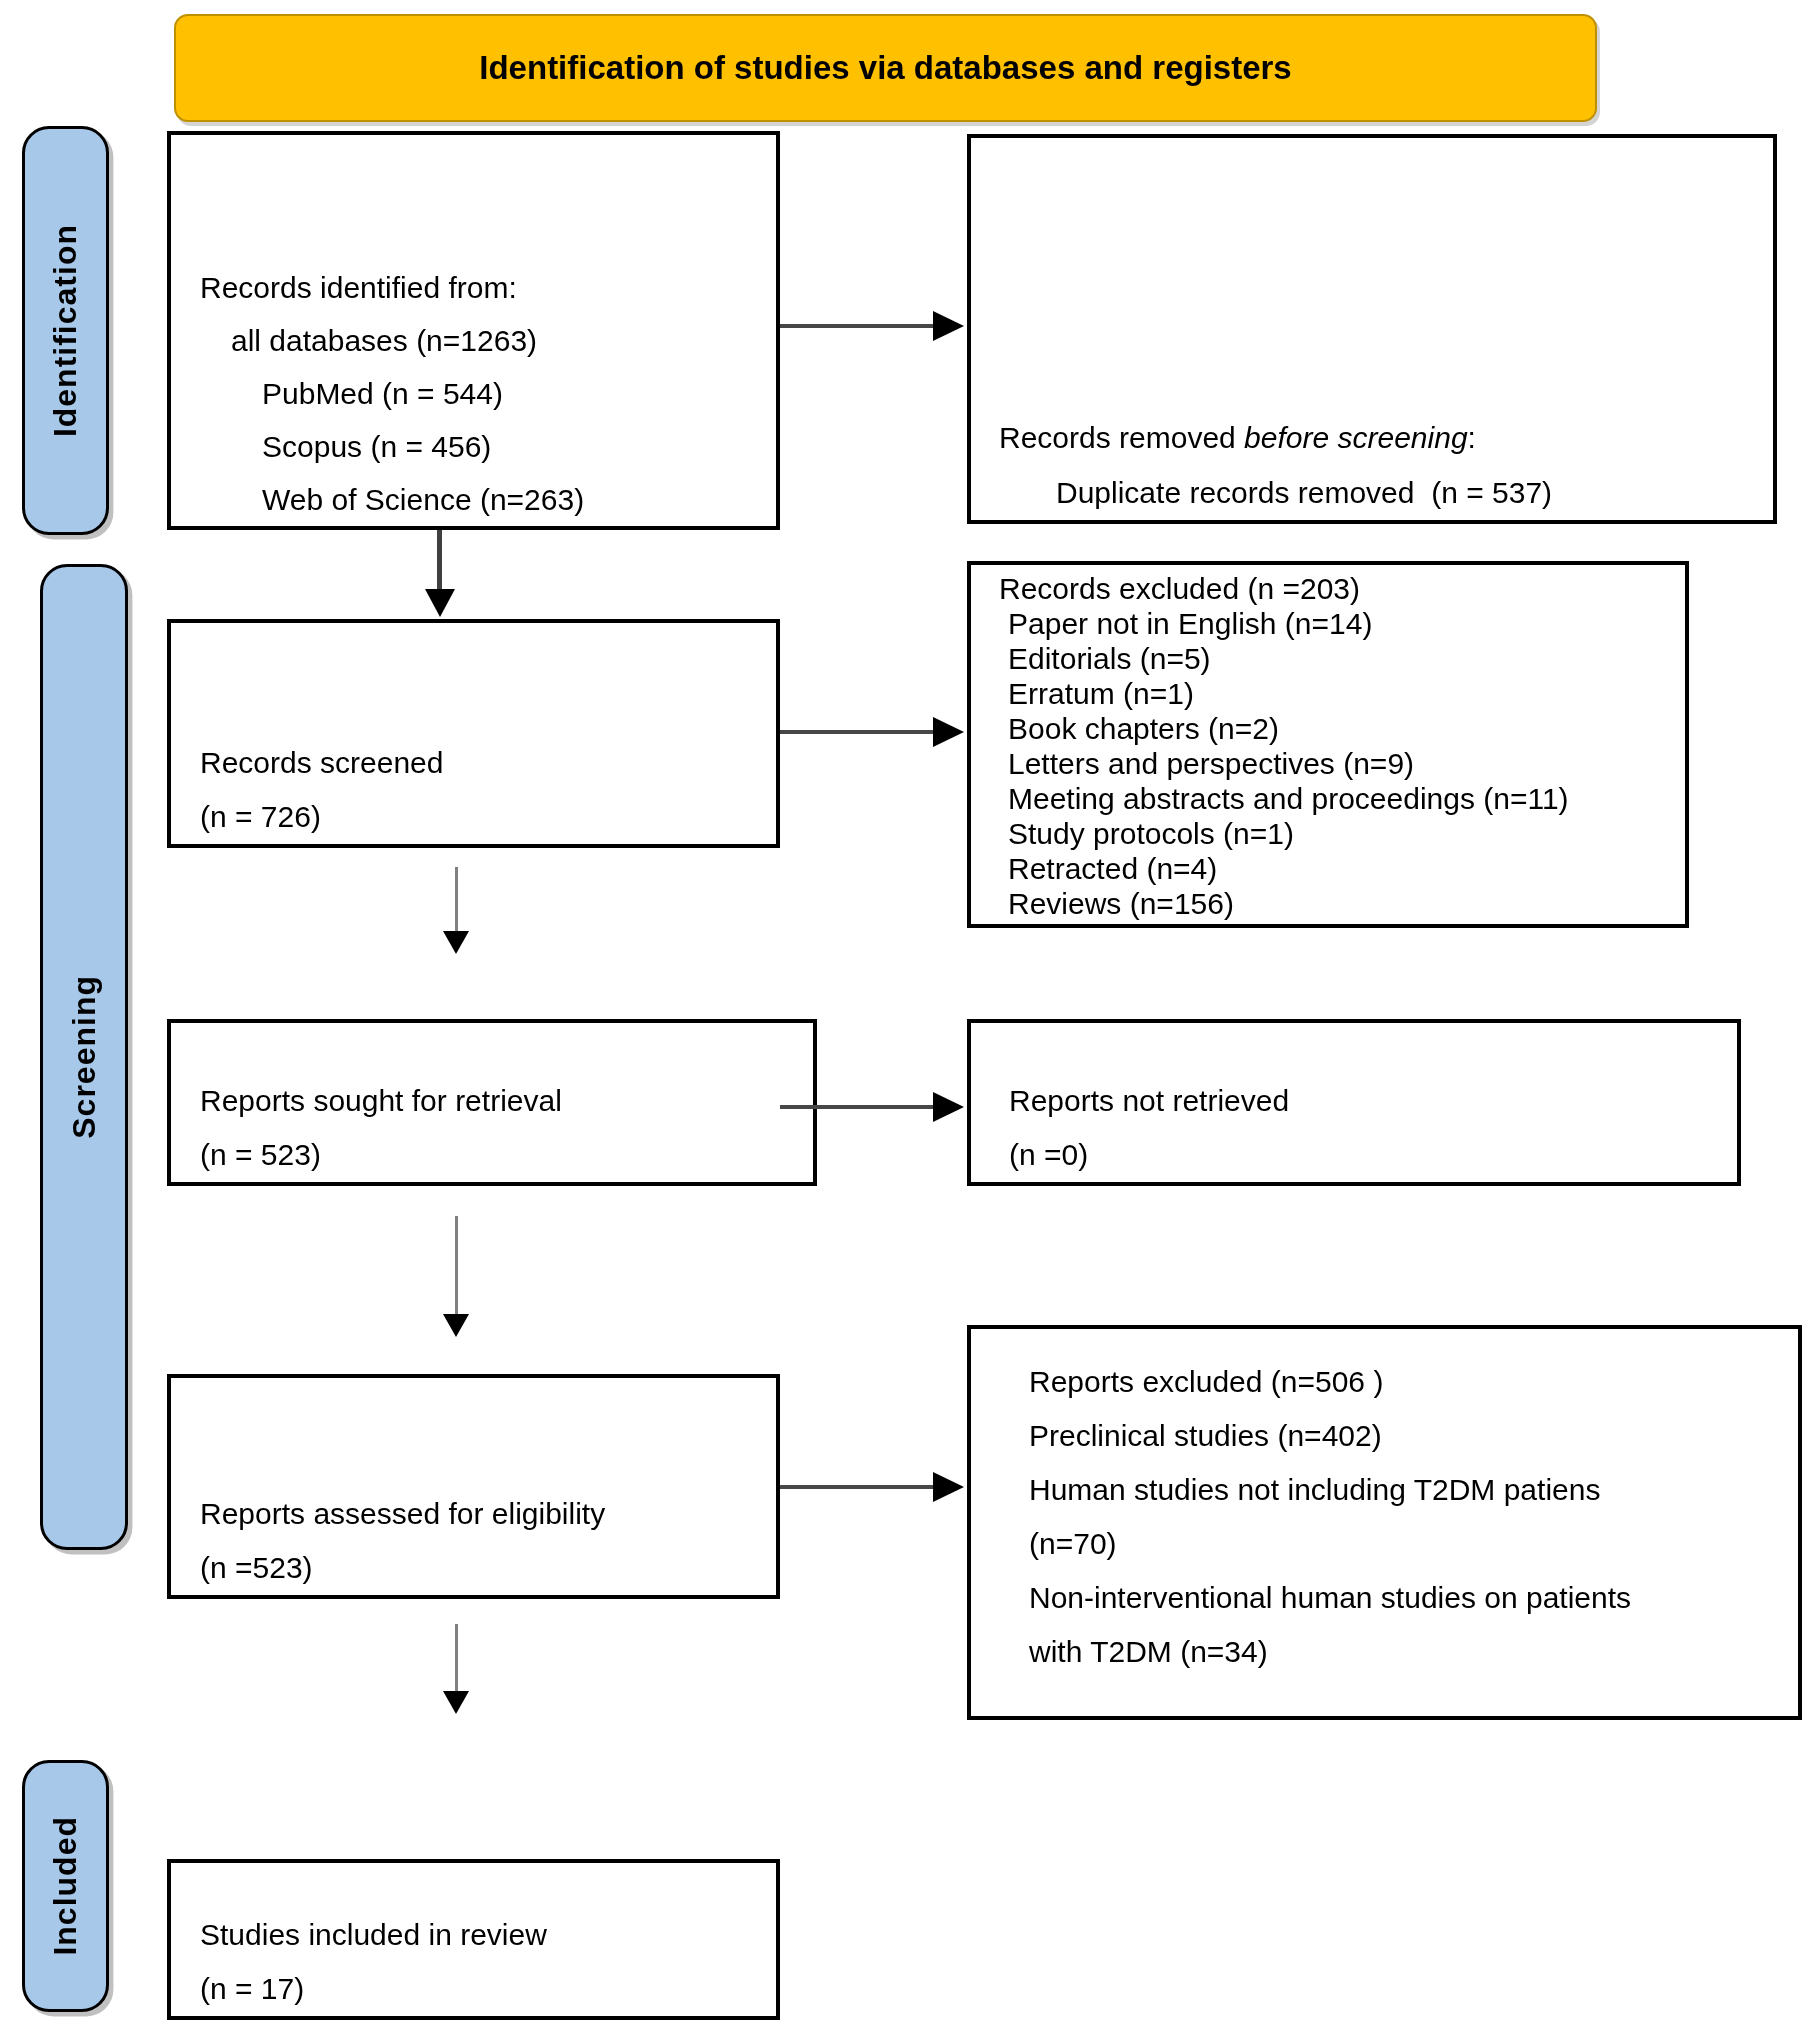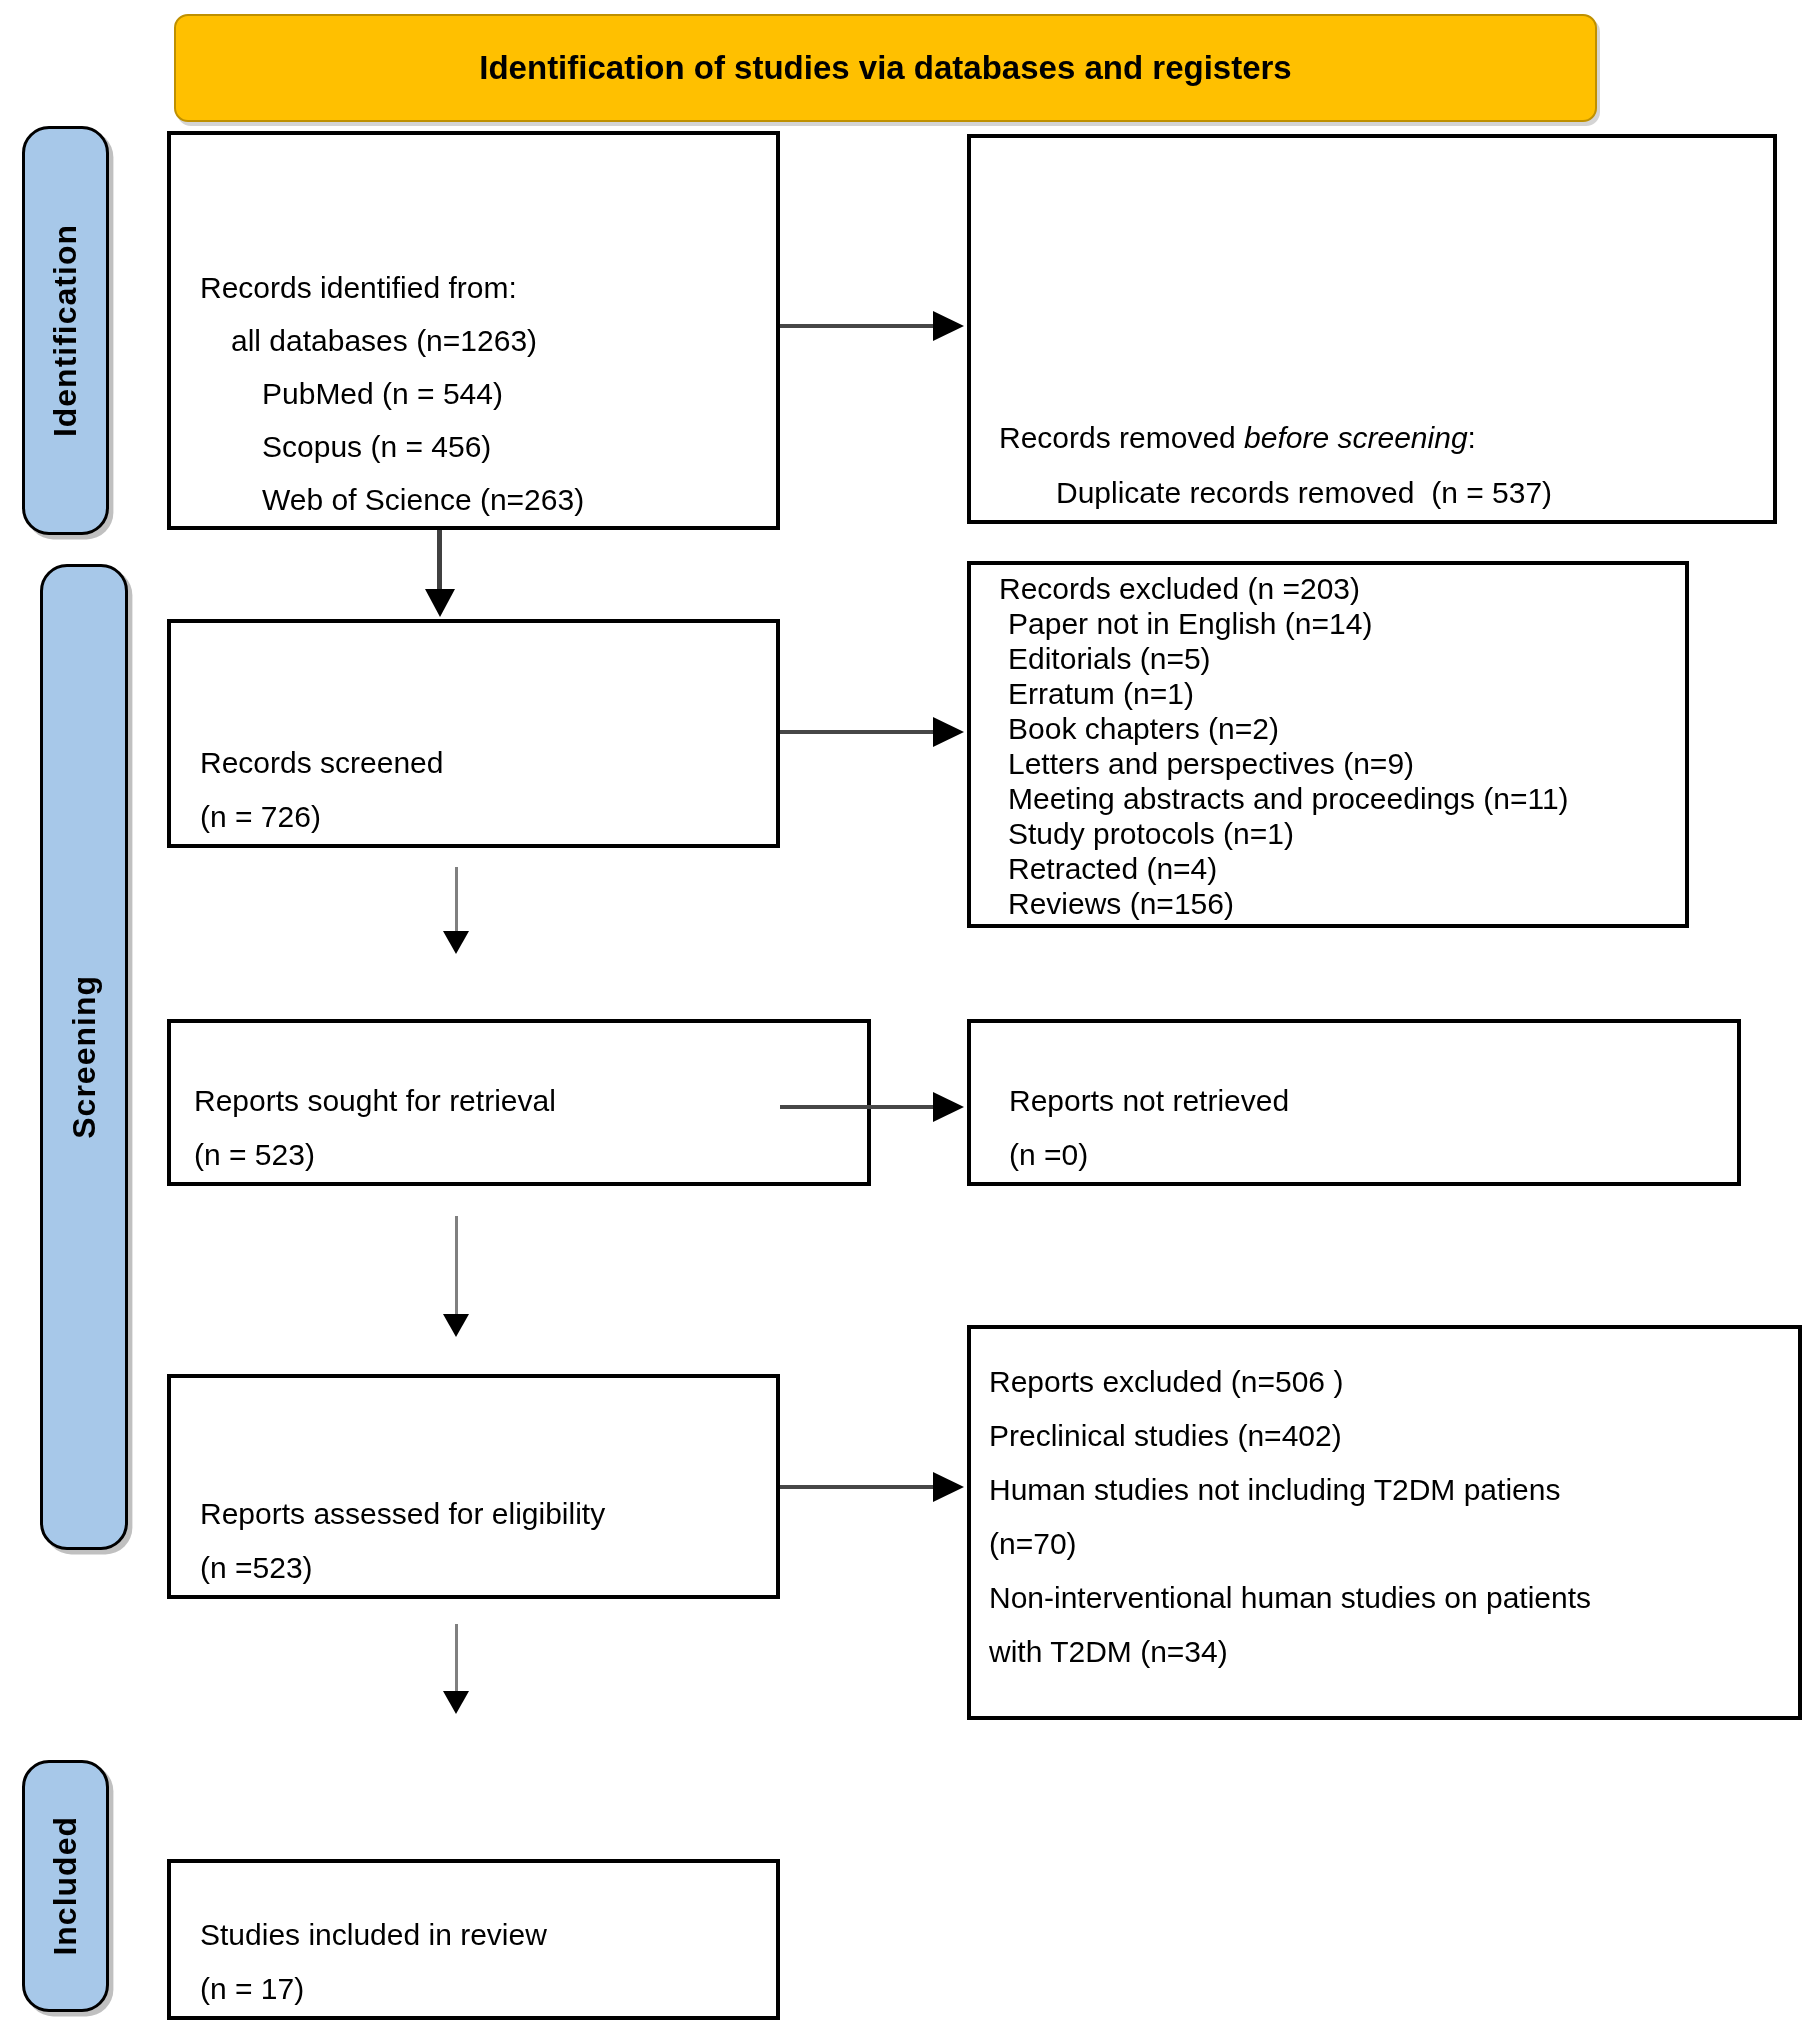--- a/index.html
+++ b/index.html
@@ -64,26 +64,26 @@
 
   #box-records-removed    { left: 967px; top: 134px;  width: 810px; height: 390px; padding-left: 28px; border-width: 4px; }
   #box-records-removed .line { line-height: 55px; }
 
   #box-records-screened   { left: 167px;  top: 619px; width: 613px; height: 229px; padding-left: 29px; }
 
   #box-records-excluded   { left: 967px; top: 561px; width: 722px; height: 367px; padding-left: 28px; border-width: 4px;
                             justify-content: flex-start; padding-top: 6px; }
   #box-records-excluded .line { line-height: 35px; }
 
-  #box-reports-sought     { left: 167px;  top: 1019px; width: 704px; height: 167px; padding-left: 23px; }
+  #box-reports-sought     { left: 167px;  top: 1019px; width: 650px; height: 167px; padding-left: 29px; }
   #box-reports-not-retrieved { left: 967px; top: 1019px; width: 774px; height: 167px; padding-left: 38px; border-width: 4px; }
 
   #box-reports-assessed   { left: 167px;  top: 1374px; width: 613px; height: 225px; padding-left: 29px; }
 
-  #box-reports-excluded   { left: 967px; top: 1325px; width: 835px; height: 395px; padding-left: 18px; border-width: 4px;
+  #box-reports-excluded   { left: 967px; top: 1325px; width: 835px; height: 395px; padding-left: 58px; border-width: 4px;
                             justify-content: flex-start; padding-top: 26px; }
 
   #box-studies-included   { left: 167px;  top: 1859px; width: 613px; height: 161px; padding-left: 29px; }
 
   .ind1 { padding-left: 31px; }
   .ind2 { padding-left: 62px; }
   .ind-s { padding-left: 9px; }
   .ind-d { padding-left: 57px; }
   .italic { font-style: italic; }
 

